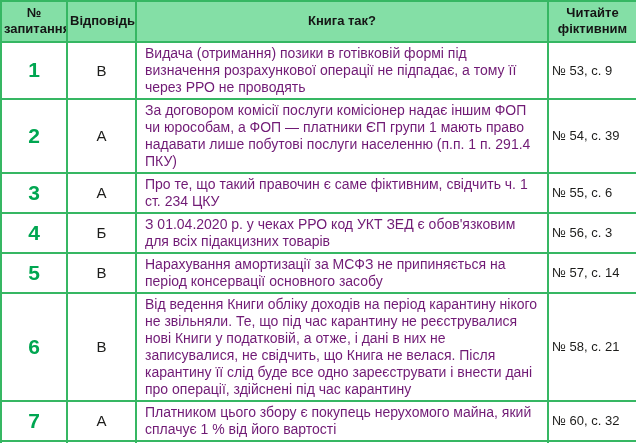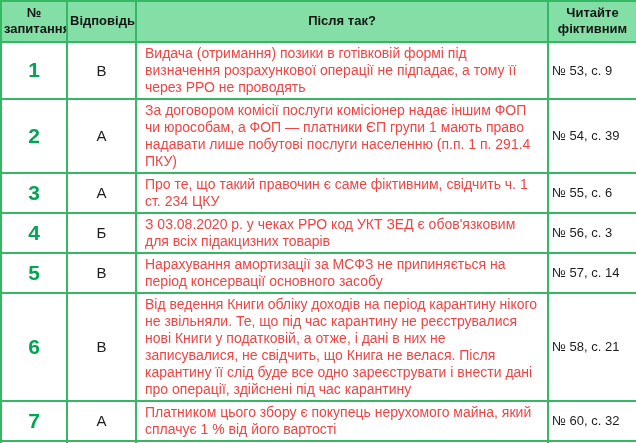--- a/index.html
+++ b/index.html
@@ -40,21 +40,21 @@
     text-align: center;
   }
   td.answer {
     font-size: 15px;
     text-align: center;
     color: #1d1d1b;
   }
   td.why {
     font-size: 14px;
     line-height: 17px;
-    color: #ef4444;
+    color: #701a75;
     padding: 2px 8px;
     text-align: left;
   }
   td.ref {
     font-size: 13px;
     text-align: left;
     color: #1d1d1b;
     padding: 0 3px;
   }
 </style>
@@ -65,21 +65,21 @@
   <colgroup>
     <col style="width:66px">
     <col style="width:69px">
     <col style="width:412px">
     <col style="width:89px">
   </colgroup>
   <thead>
     <tr style="height:37px">
       <th>№ запитання</th>
       <th>Відповідь</th>
-      <th>Після так?</th>
+      <th>Книга так?</th>
       <th>Читайте фіктивним</th>
     </tr>
   </thead>
   <tbody>
     <tr style="height:54px">
       <td class="num">1</td>
       <td class="answer">В</td>
       <td class="why">Видача (отримання) позики в готівковій формі під визначення розрахункової операції не підпадає, а тому її через РРО не проводять</td>
       <td class="ref">№ 53, с. 9</td>
     </tr>
@@ -91,21 +91,21 @@
     </tr>
     <tr style="height:40px">
       <td class="num">3</td>
       <td class="answer">А</td>
       <td class="why">Про те, що такий правочин є саме фіктивним, свідчить ч. 1 ст. 234 ЦКУ</td>
       <td class="ref">№ 55, с. 6</td>
     </tr>
     <tr style="height:35px">
       <td class="num">4</td>
       <td class="answer">Б</td>
-      <td class="why">З 03.08.2020 р. у чеках РРО код УКТ ЗЕД є обов'язковим для всіх підакцизних товарів</td>
+      <td class="why">З 01.04.2020 р. у чеках РРО код УКТ ЗЕД є обов'язковим для всіх підакцизних товарів</td>
       <td class="ref">№ 56, с. 3</td>
     </tr>
     <tr style="height:34px">
       <td class="num">5</td>
       <td class="answer">В</td>
       <td class="why">Нарахування амортизації за МСФЗ не припиняється на період консервації основного засобу</td>
       <td class="ref">№ 57, с. 14</td>
     </tr>
     <tr style="height:102px">
       <td class="num">6</td>

